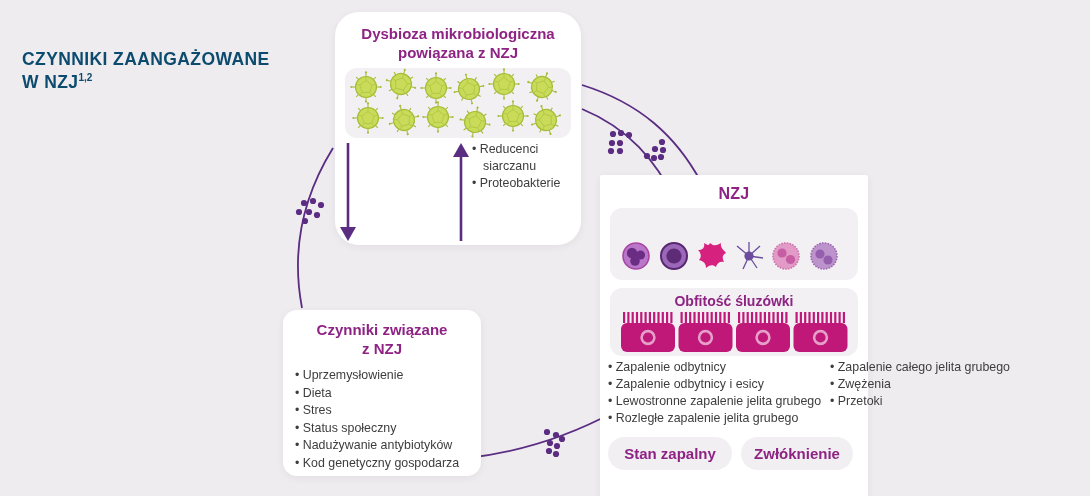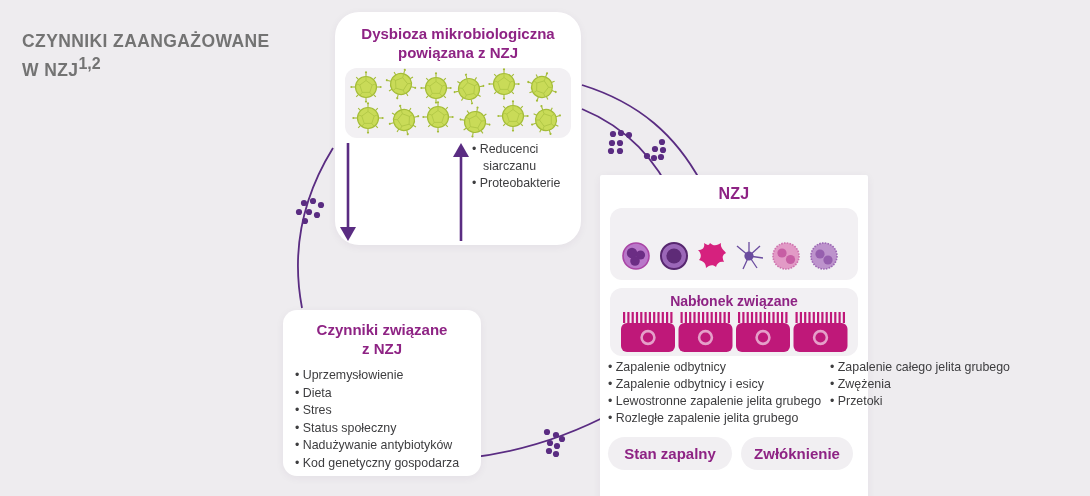--- a/index.html
+++ b/index.html
@@ -9,23 +9,23 @@
   
   .card{position:absolute;background:#ffffff;border-radius:24px;box-shadow:0 2px 8px rgba(60,40,80,.06);z-index:2;}
   .card-title{font-weight:bold;color:#8E2384;text-align:center;line-height:1.25;}
   .graybox{position:absolute;background:#F2F0F3;border-radius:12px;}
   .blist{position:absolute;font-size:12.4px;color:#3D3D3F;line-height:17px;}
   .blist .li{padding-left:11px;text-indent:-11px;white-space:nowrap;}
   .blist.wrap .li{white-space:normal;}
   .blist .li::before{content:"• ";color:#3D3D3F;}
 
   
-  #main-title{position:absolute;left:22px;top:30px;font-size:17.5px;font-weight:bold;
-    color:#737373;letter-spacing:.4px;line-height:1.32;z-index:2;}
-  #main-title sup{font-size:16px;vertical-align:super;letter-spacing:0;}
+  #main-title{position:absolute;left:22px;top:48px;font-size:17.5px;font-weight:bold;
+    color:#0c4a6e;letter-spacing:.4px;line-height:1.32;z-index:2;}
+  #main-title sup{font-size:10px;vertical-align:super;letter-spacing:0;}
 
   
   #dysbiosis-card{left:335px;top:12px;width:246px;height:233px;}
   #dysbiosis-card .card-title{margin-top:13px;font-size:15px;}
   #microbe-box{left:10px;top:56px;width:226px;height:70px;}
   #dys-lists{position:absolute;left:0;top:128px;width:246px;height:105px;}
   #dys-arrows{position:absolute;left:0;top:0;width:246px;height:105px;}
   #dys-left-list{left:24px;top:1px;width:100px;}
   #dys-right-list{left:137px;top:1px;width:104px;}
 
@@ -215,21 +215,21 @@
         </g>
         <g transform="translate(205,19)">
           <circle r="13" fill="#BD93CC" stroke="#9C68B4" stroke-width="1.6" stroke-dasharray="1.6 1.2"></circle>
           <circle cx="-4" cy="-2" r="4.6" fill="#8F56A8" opacity=".85"></circle>
           <circle cx="4" cy="4" r="4.6" fill="#8F56A8" opacity=".85"></circle>
         </g>
       </svg>
     </div>
 
     <div class="graybox" id="mucosa-box">
-      <div class="card-title">Nabłonek związane</div>
+      <div class="card-title">Obfitość śluzówki</div>
       <svg id="epithelium" width="228" height="43" viewBox="0 0 228 43">
         <g stroke="#BF1879">
           <line x1="3" y1="6.5" x2="53" y2="6.5" stroke-width="11" stroke-dasharray="2.2 2.1"></line>
           <line x1="60.5" y1="6.5" x2="110.5" y2="6.5" stroke-width="11" stroke-dasharray="2.2 2.1"></line>
           <line x1="118" y1="6.5" x2="168" y2="6.5" stroke-width="11" stroke-dasharray="2.2 2.1"></line>
           <line x1="175.5" y1="6.5" x2="225.5" y2="6.5" stroke-width="11" stroke-dasharray="2.2 2.1"></line>
         </g>
         <g fill="#BF1879">
           <rect x="1" y="12" width="54" height="29" rx="6"></rect>
           <rect x="58.5" y="12" width="54" height="29" rx="6"></rect>

